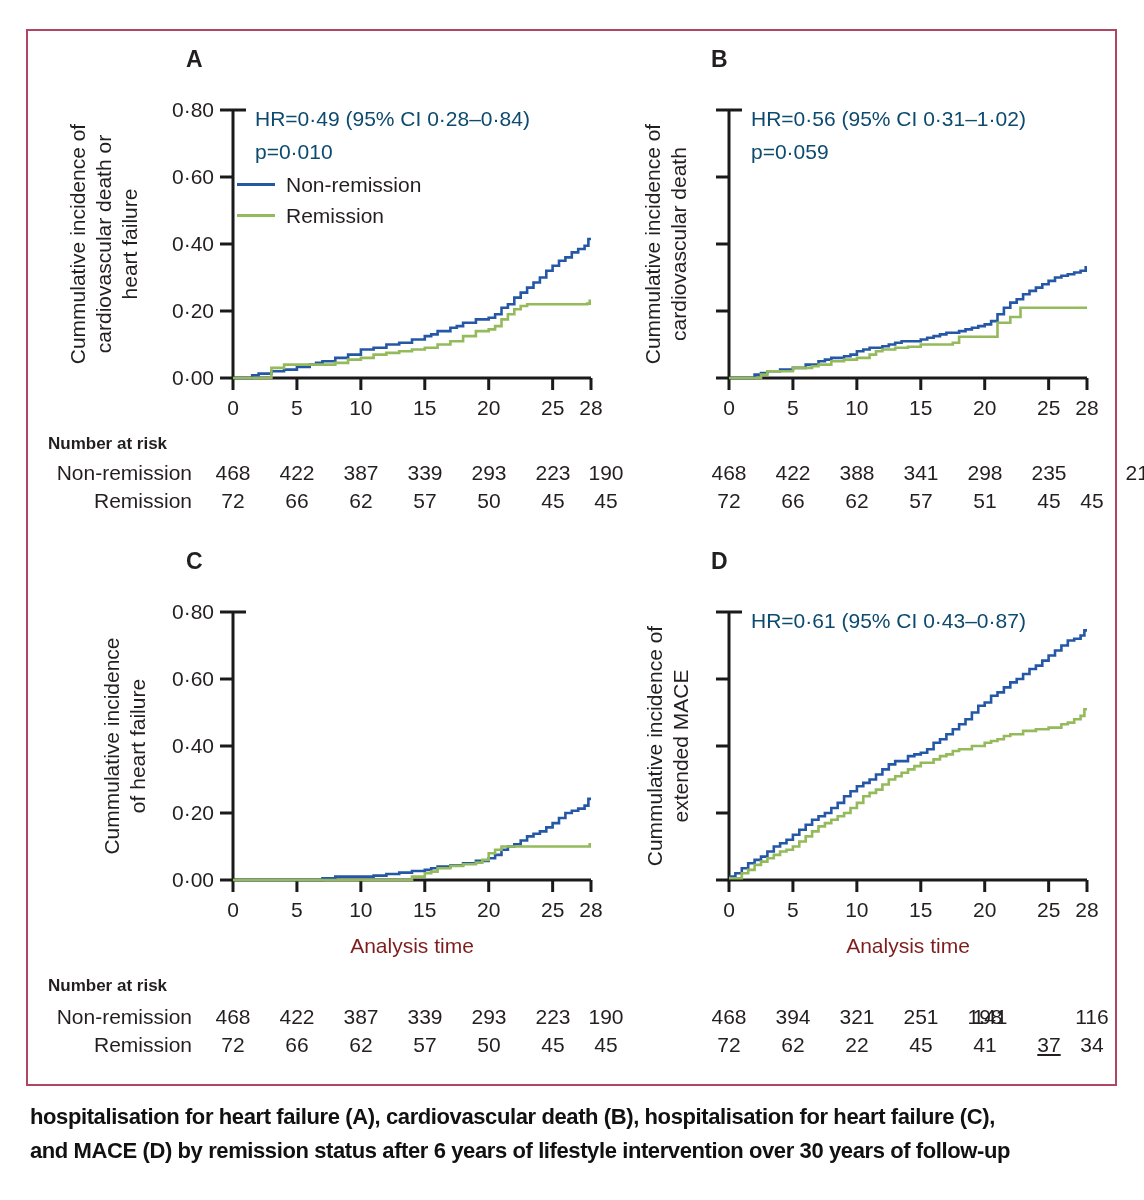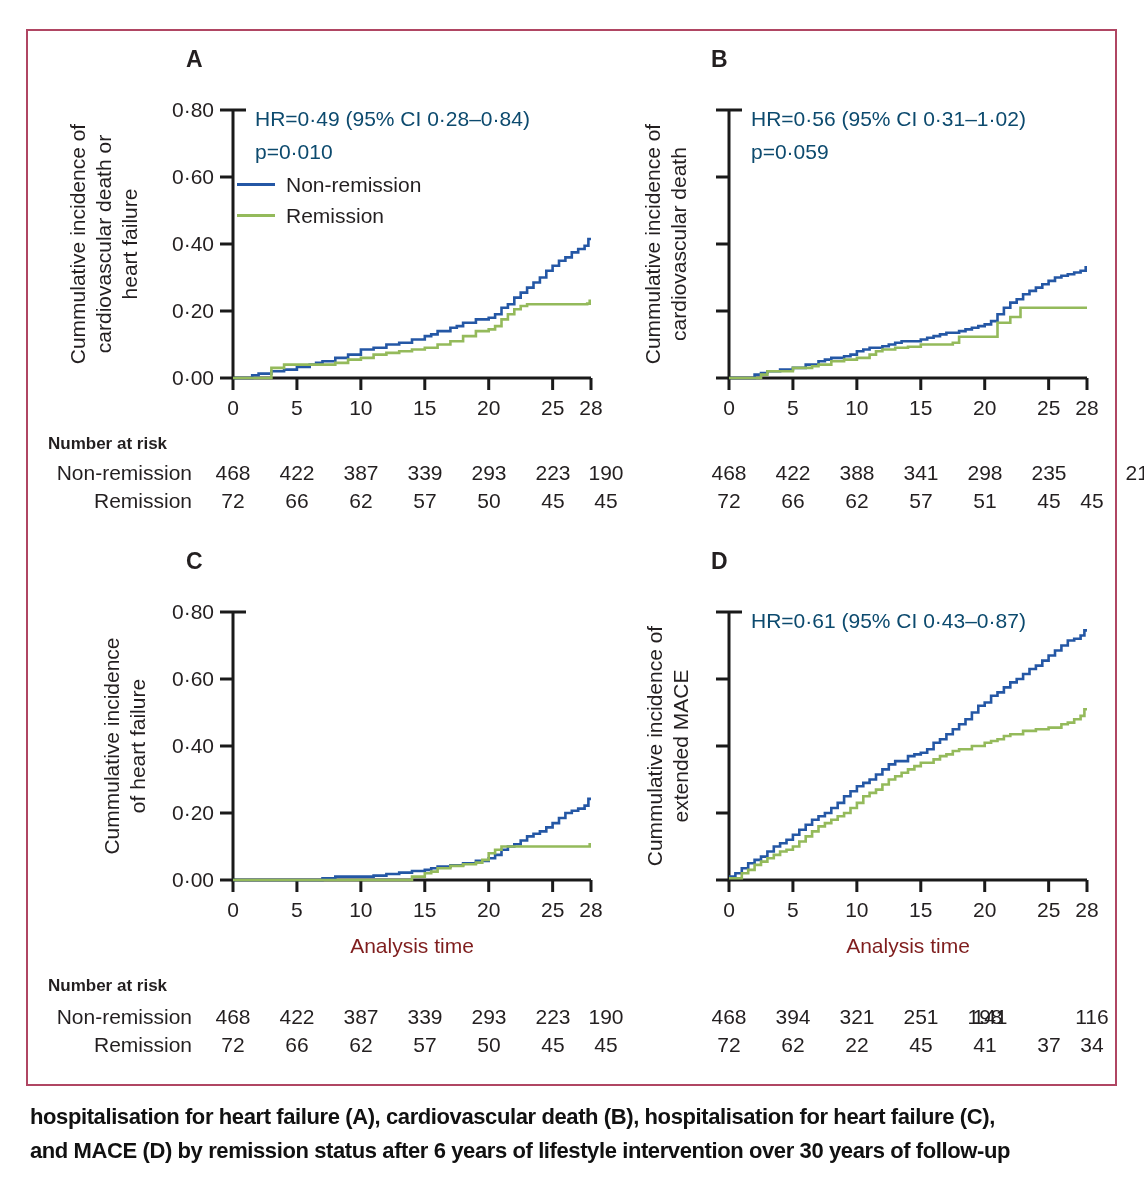--- a/index.html
+++ b/index.html
@@ -257,21 +257,21 @@
       <span class="risk-num" style="left: 953px;">198</span>
       <span class="risk-num" style="left: 958px;">141</span>
       <span class="risk-num" style="left: 1060px;">116</span>
     </div>
   <div class="risk-nums" style="top:1033px;">
       <span class="risk-num" style="left: 697px;">72</span>
       <span class="risk-num" style="left: 761px;">62</span>
       <span class="risk-num" style="left: 825px;">22</span>
       <span class="risk-num" style="left: 889px;">45</span>
       <span class="risk-num" style="left: 953px;">41</span>
-      <span class="risk-num" style="left: 1017px;">37</span>
+      <span class="risk-num" style="left: 1017px; text-decoration: underline;">37</span>
       <span class="risk-num" style="left: 1060px;">34</span>
     </div>
 
   <div class="caption">
     <div class="cap-line">hospitalisation for heart failure (A), cardiovascular death (B), hospitalisation for heart failure (C),</div>
     <div class="cap-line">and MACE (D) by remission status after 6 years of lifestyle intervention over 30 years of follow-up</div>
   </div>
 
 </div>
 

